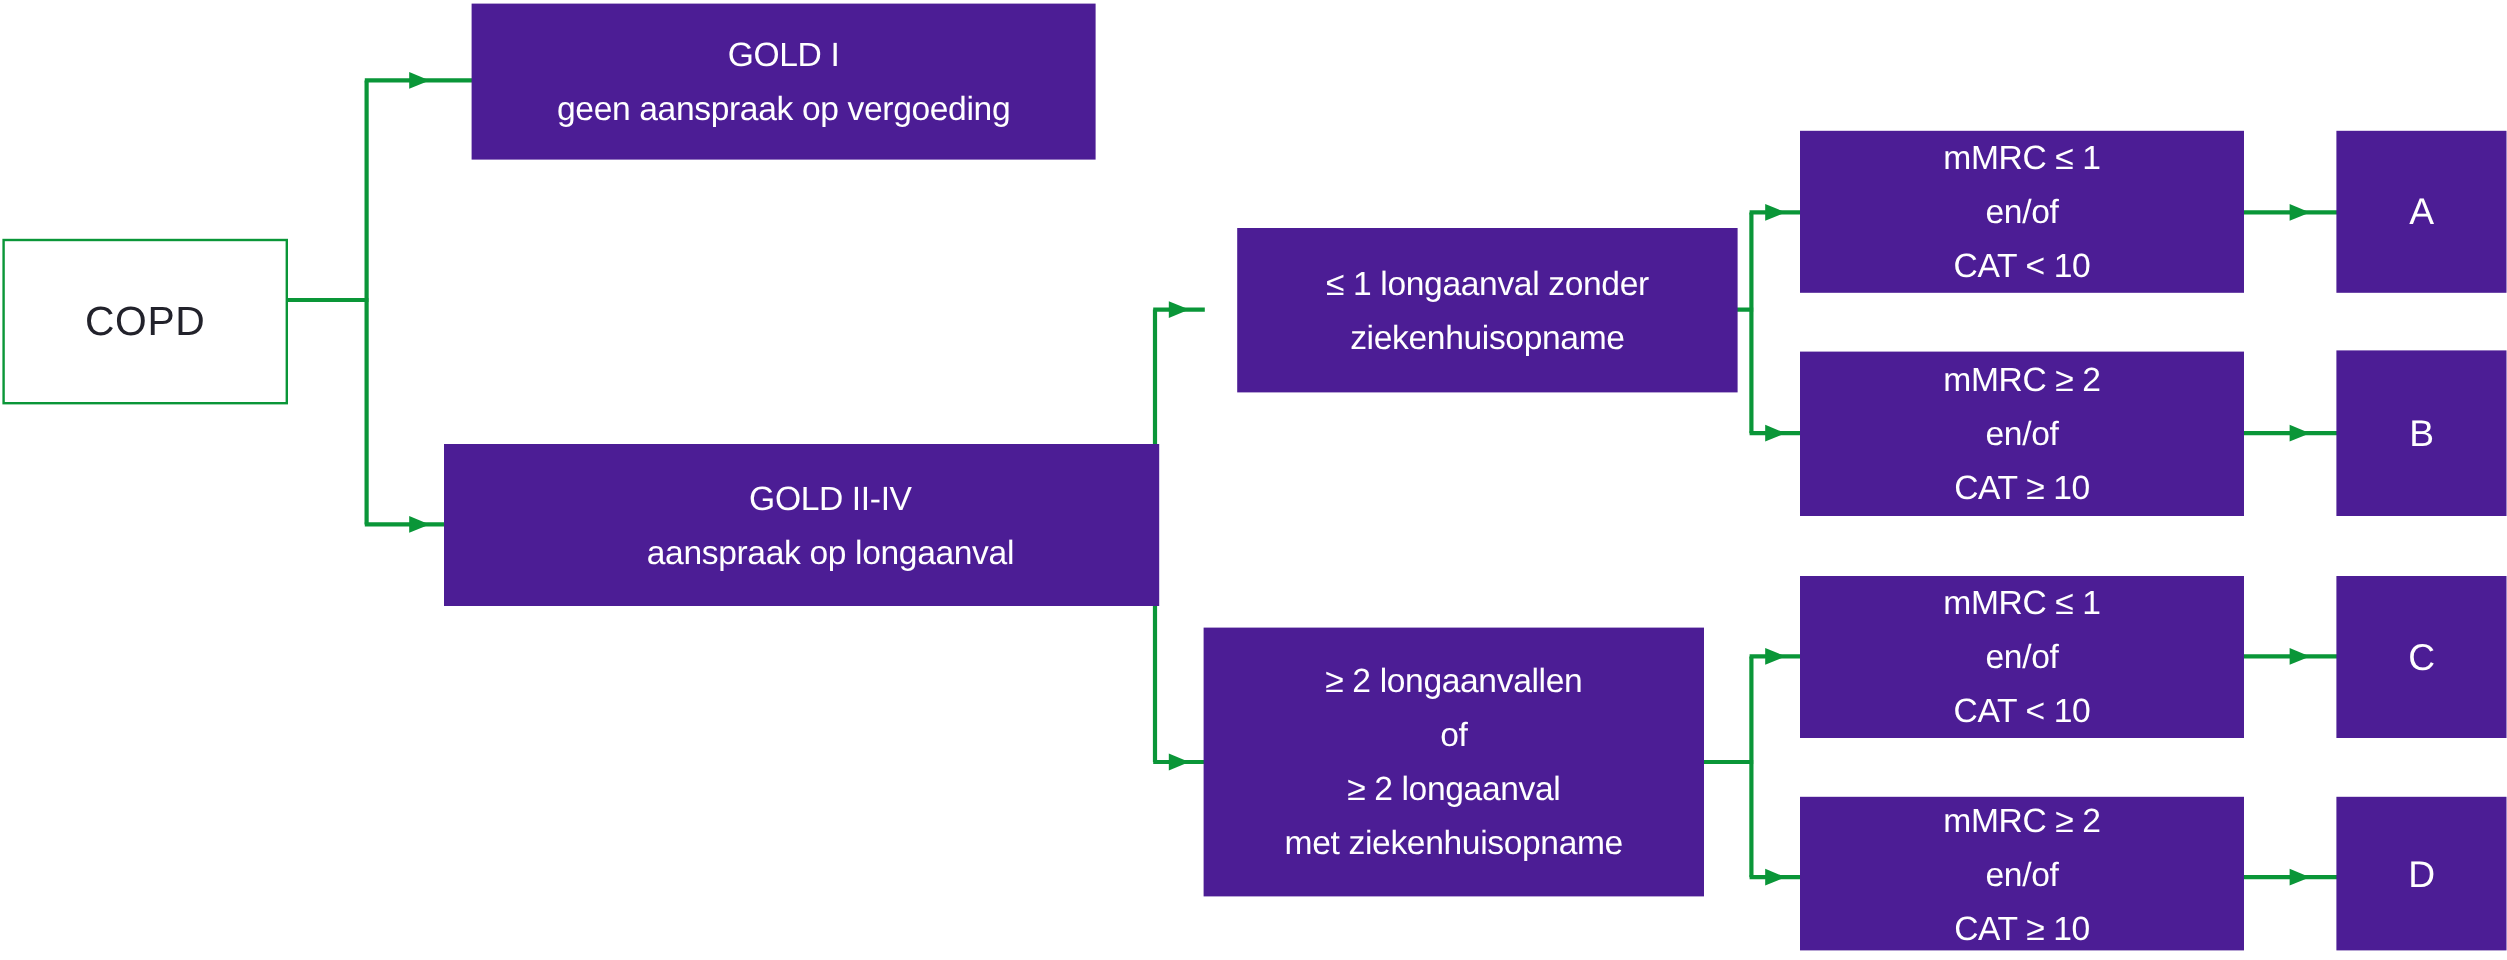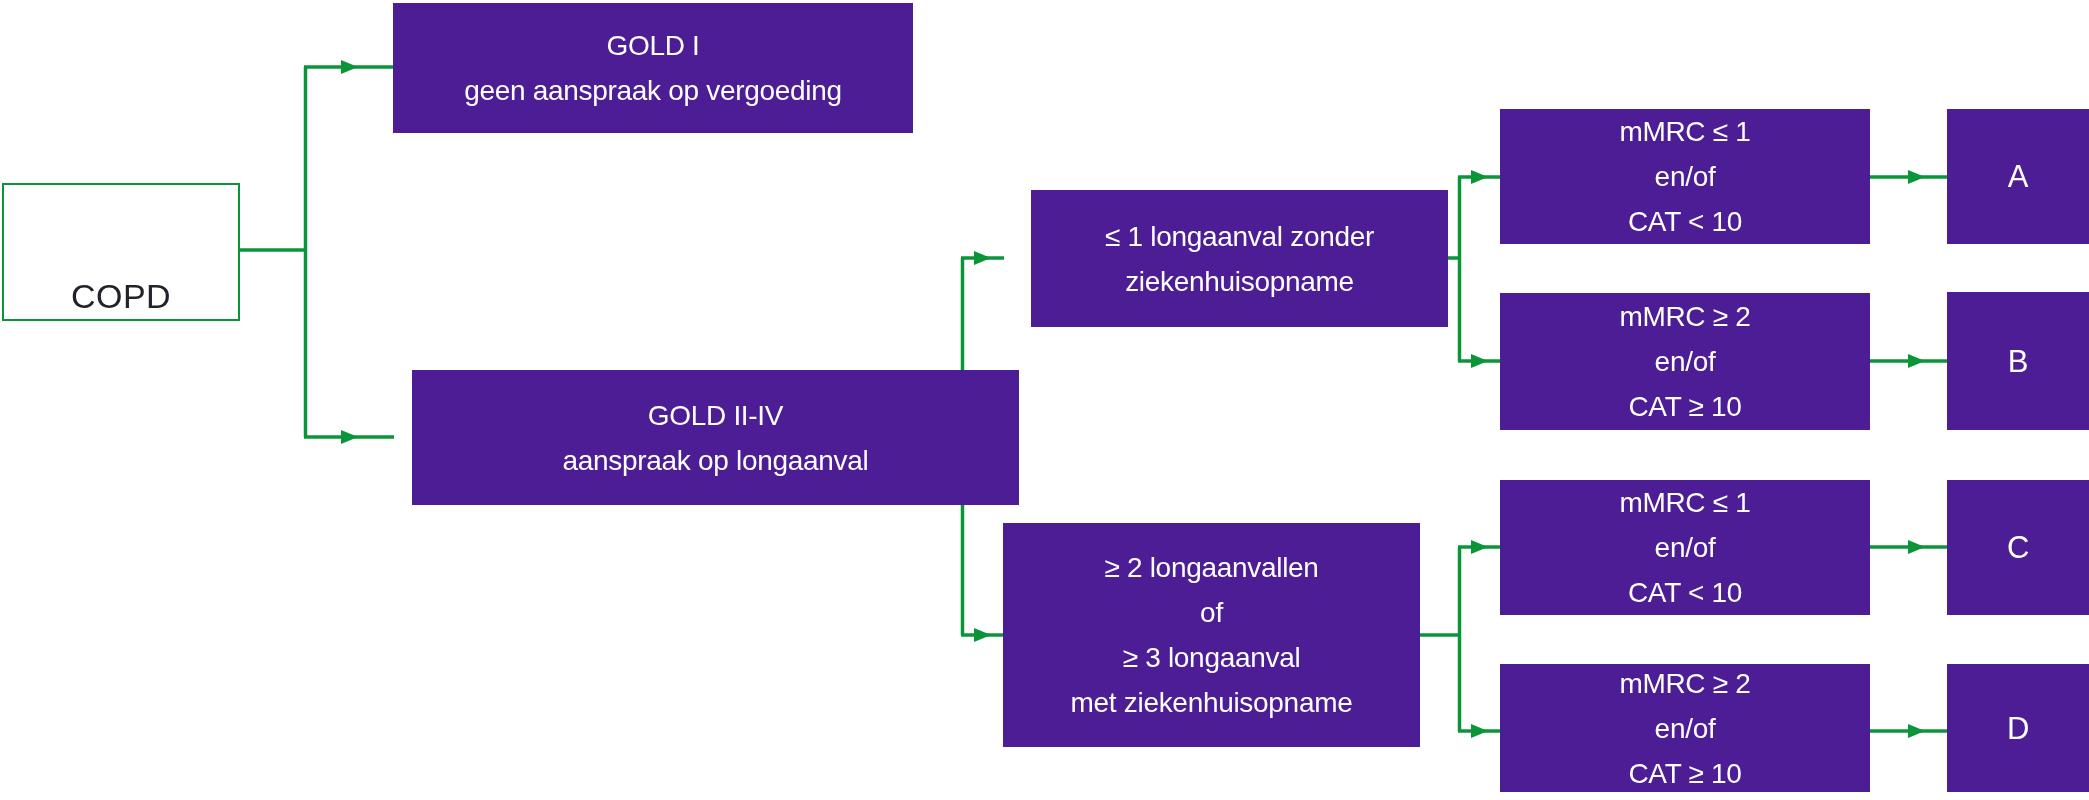--- a/index.html
+++ b/index.html
@@ -73,43 +73,43 @@
     <line x1="1870" y1="177" x2="1948" y2="177"></line>
     <line x1="1870" y1="361" x2="1948" y2="361"></line>
     <line x1="1870" y1="547" x2="1948" y2="547"></line>
     <line x1="1870" y1="731" x2="1948" y2="731"></line>
     <polygon points="1925,177 1908,170 1908,184"></polygon>
     <polygon points="1925,361 1908,354 1908,368"></polygon>
     <polygon points="1925,547 1908,540 1908,554"></polygon>
     <polygon points="1925,731 1908,724 1908,738"></polygon>
   </svg>
 
-  <div class="node root" style="left:2px;top:183px;width:234px;height:134px;justify-content:flex-end;">
+  <div class="node root" style="left:2px;top:199px;width:234px;height:134px;">
     <div class="ln">COPD</div>
   </div>
 
   <div class="node" style="left:393px;top:3px;width:520px;height:130px;">
     <div class="ln">GOLD I</div>
     <div class="ln">geen aanspraak op vergoeding</div>
   </div>
 
-  <div class="node" style="left:412px;top:370px;width:607px;height:135px;">
+  <div class="node" style="left:370px;top:370px;width:548px;height:135px;padding-left:48px;">
     <div class="ln">GOLD II-IV</div>
     <div class="ln">aanspraak op longaanval</div>
   </div>
 
   <div class="node" style="left:1003px;top:190px;width:417px;height:137px;margin-left:28px;">
     <div class="ln">≤ 1 longaanval zonder</div>
     <div class="ln">ziekenhuisopname</div>
   </div>
 
   <div class="node" style="left:1003px;top:523px;width:417px;height:224px;text-align:center;">
     <div class="ln">≥ 2 longaanvallen</div>
     <div class="ln">of</div>
-    <div class="ln">≥ 3 longaanval</div>
+    <div class="ln">≥ 2 longaanval</div>
     <div class="ln">met ziekenhuisopname</div>
   </div>
 
   <div class="node" style="left:1500px;top:109px;width:370px;height:135px;">
     <div class="ln">mMRC ≤ 1</div>
     <div class="ln">en/of</div>
     <div class="ln">CAT &lt; 10</div>
   </div>
 
   <div class="node" style="left:1500px;top:293px;width:370px;height:137px;">

